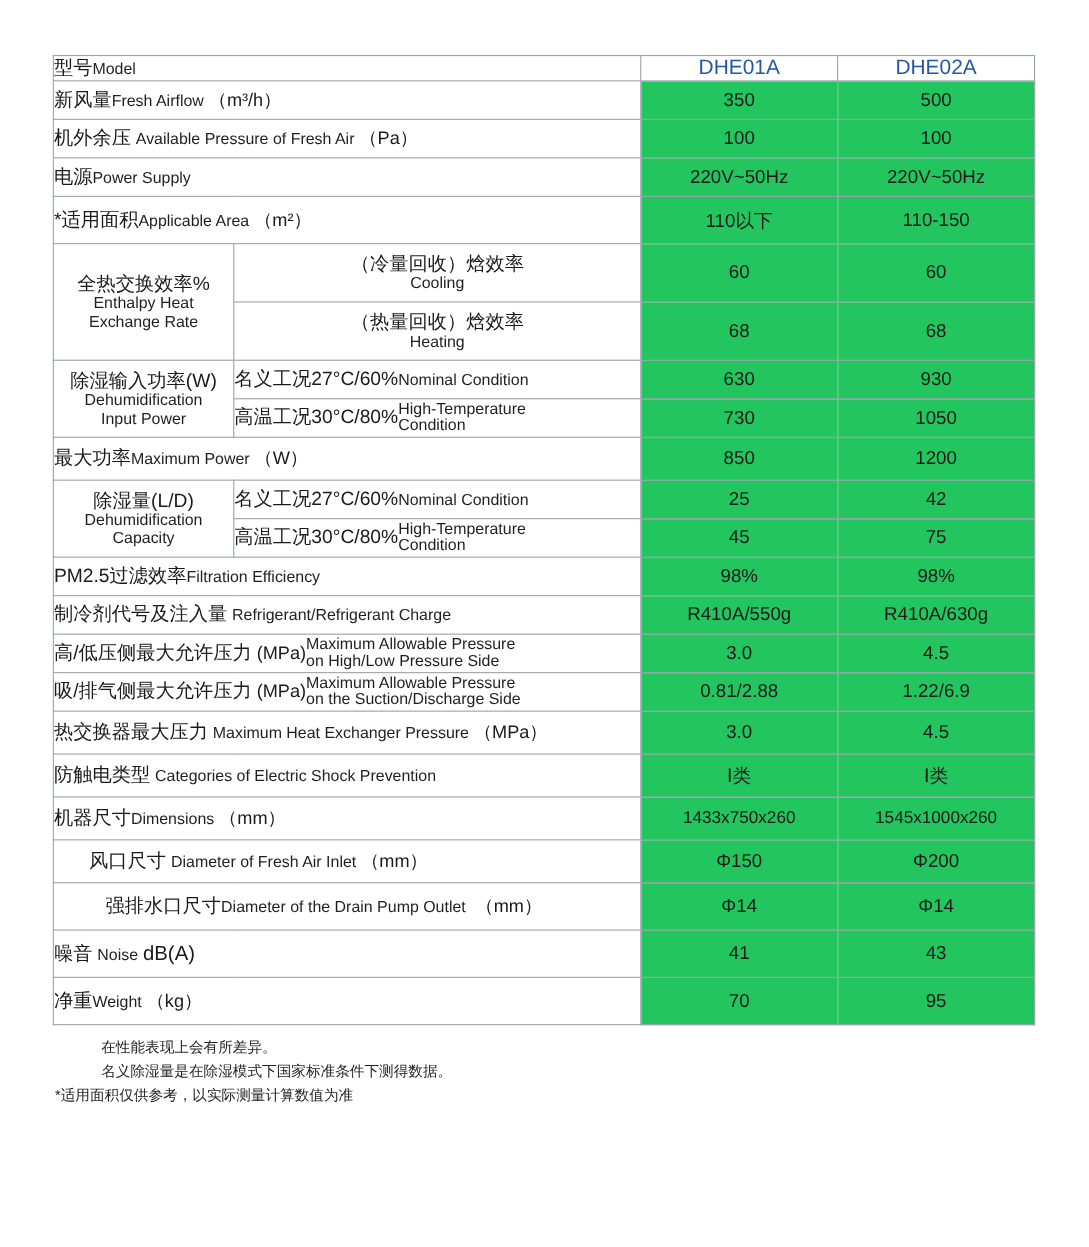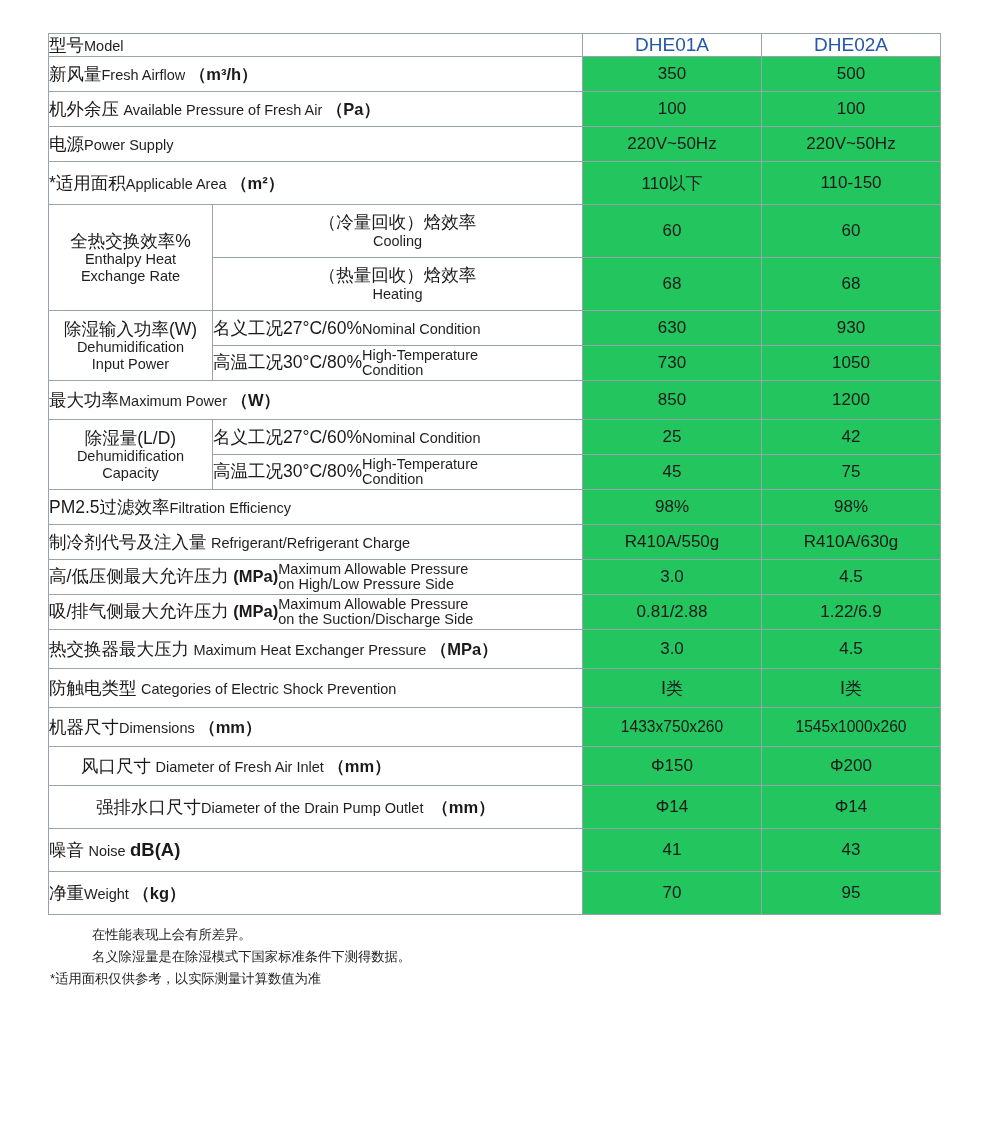--- a/index.html
+++ b/index.html
@@ -20,20 +20,21 @@
     height: 1134px;
     box-sizing: border-box;
     padding: 33px 50px 0 48px;
   }
 
   table.spec {
     width: 892px;
     border-collapse: collapse;
     table-layout: fixed;
     border: 1.5px solid #2a2224;
+    margin-top: 17px;
   }
   table.spec td {
     border: 1px solid #9aa3ad;
     padding: 0;
     vertical-align: middle;
   }
 
   
   col.c-label   { width: 164px; }
   col.c-sub     { width: 370px; }
@@ -54,21 +55,21 @@
     font-size: 17.5px;
     color: #1a1a1a;
     letter-spacing: 0px;
   }
   .en {
     font-size: 14.5px;
     color: #1f1f1f;
   }
   .unit {
     font-size: 16.5px;
-    font-weight: bold;
+    font-weight: normal;
   }
   .blk { display: block; }
   .stack2 {
     display: inline-block;
     vertical-align: middle;
     line-height: 1.07;
     text-align: left;
   }
 
   

